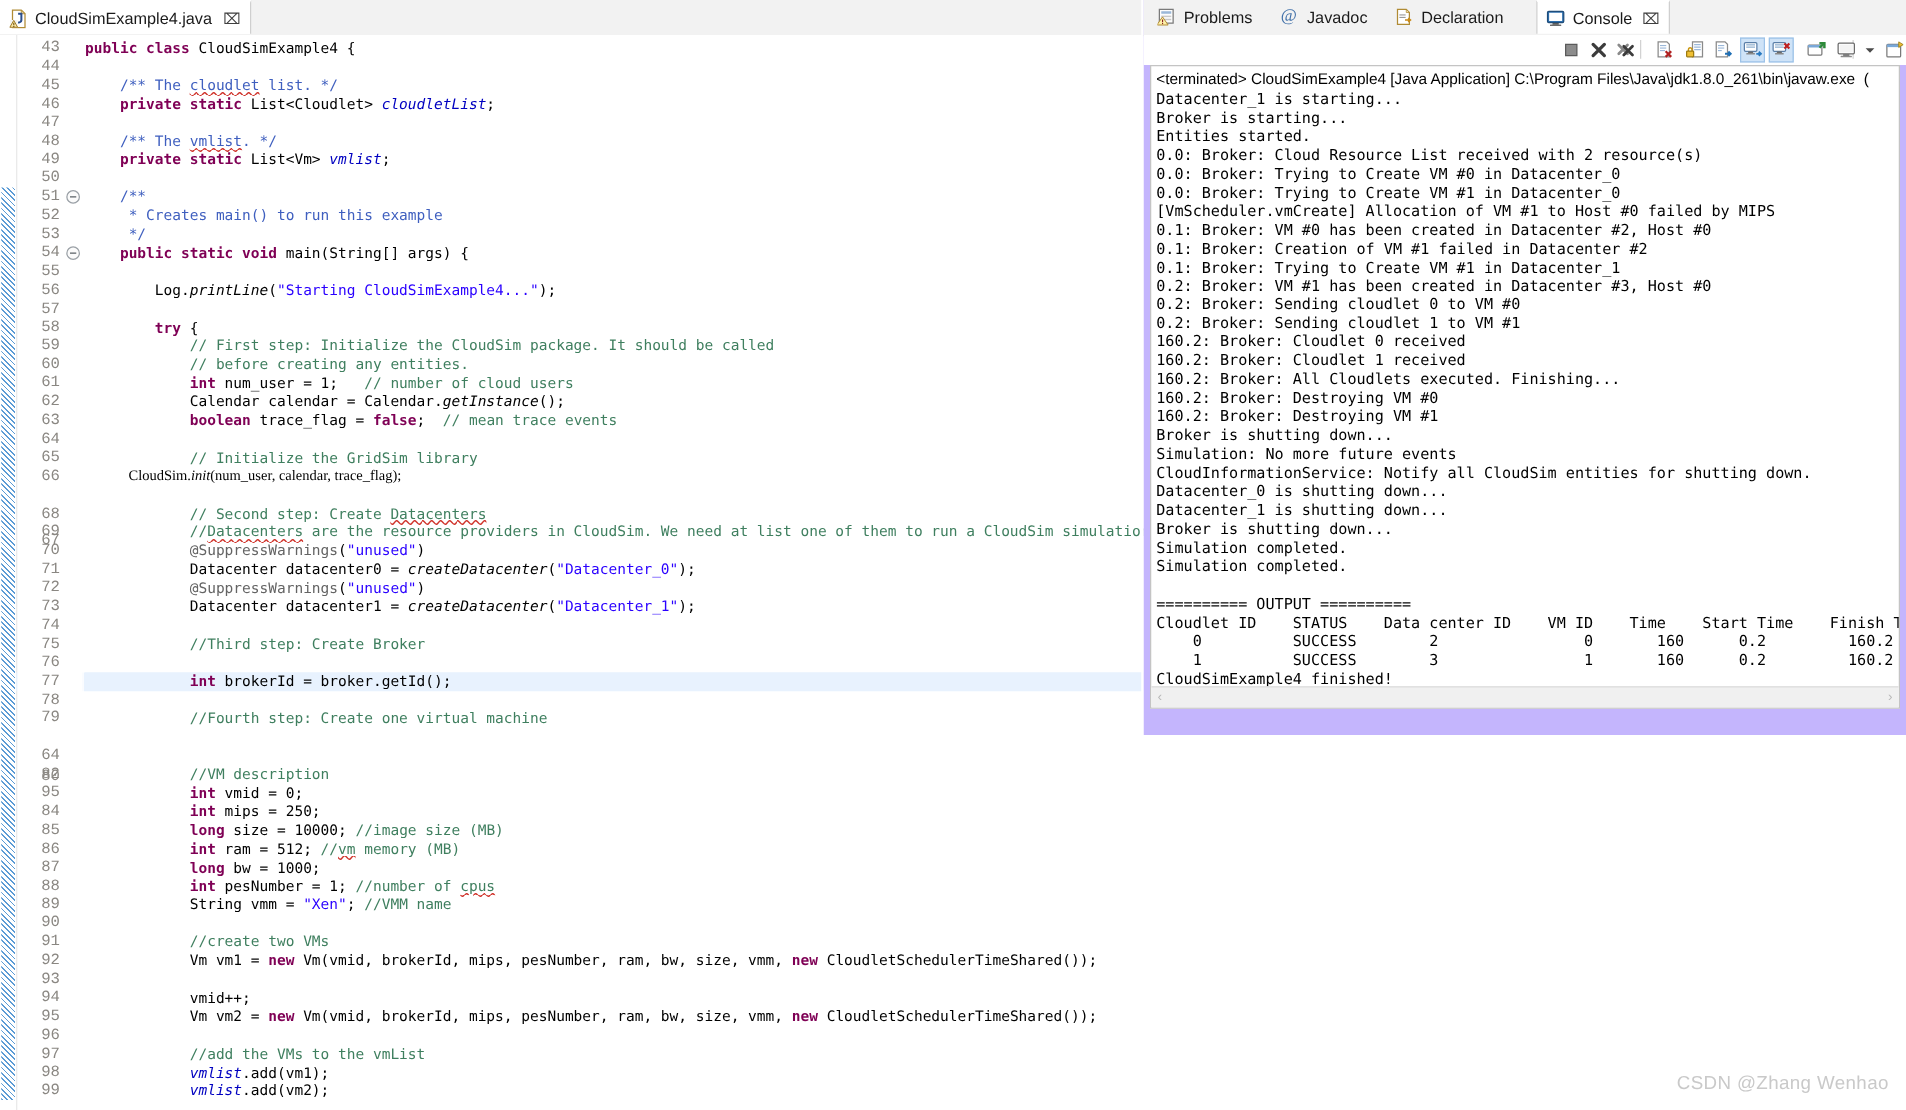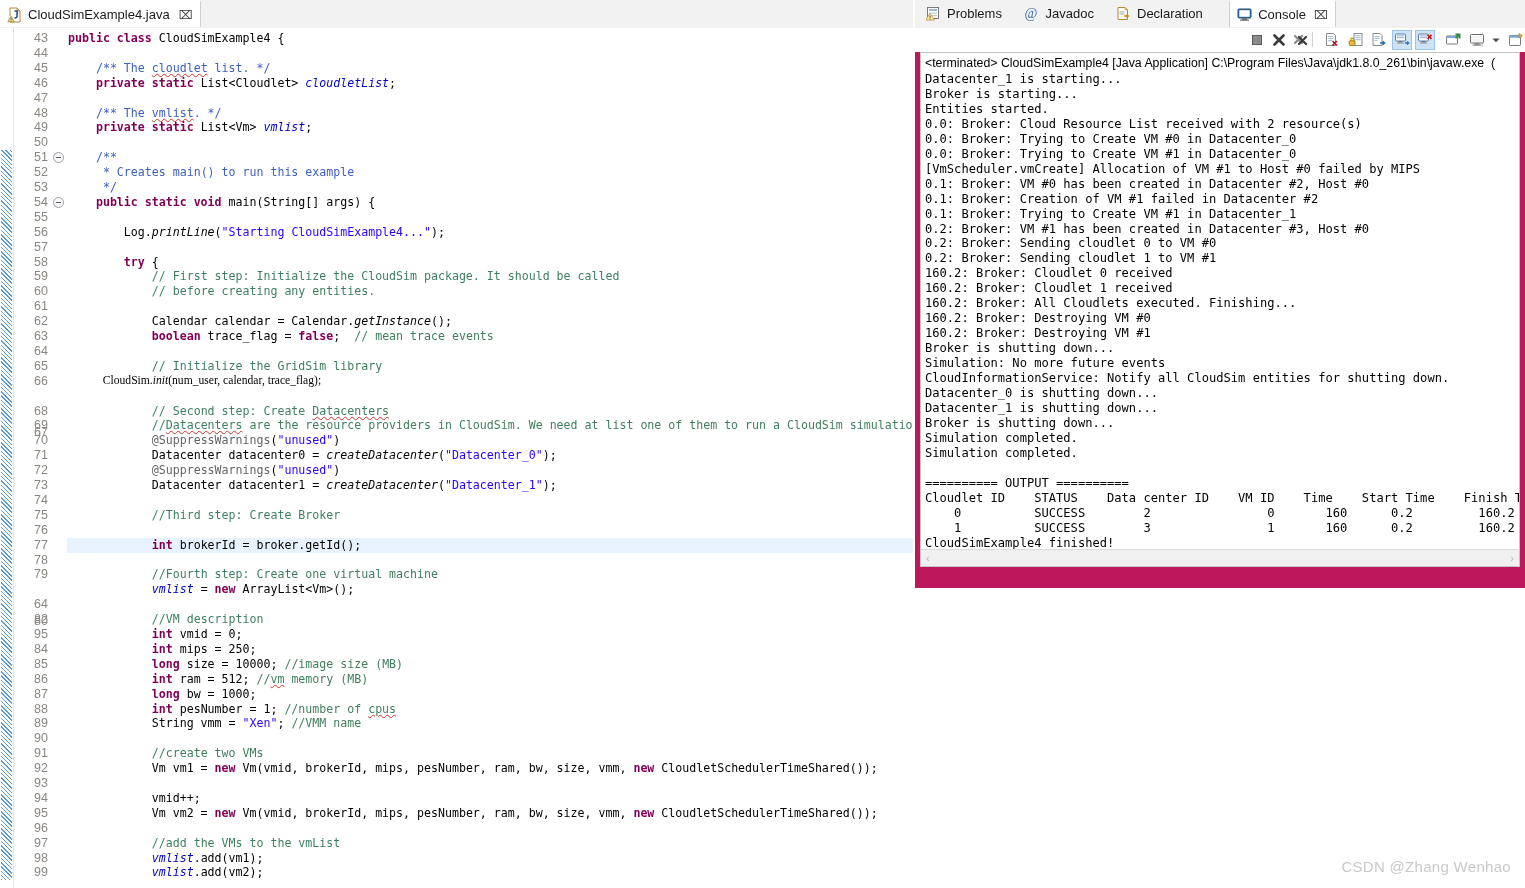--- a/index.html
+++ b/index.html
@@ -51,21 +51,21 @@
     position:absolute;left:1px;width:11px;
     background-image:
       repeating-linear-gradient(45deg,#5b9bd5 0,#5b9bd5 1px,#ffffff 1px,#ffffff 3px);
   }
   .gutter{
     position:absolute;left:14px;top:0;width:52px;height:860px;
     background:#ffffff;
   }
   .gutter .ln{
     position:absolute;right:18px;
-    font-family:Liberation Sans, sans-serif;
+    font-family:Liberation Mono, monospace;
     font-size:12.5px;color:#8a8782;
     text-align:right;line-height:14.9px;
   }
   .fold{
     position:absolute;right:2px;width:11px;height:11px;
     border:1px solid #9aa0a6;border-radius:50%;
     background:#fbfbfb;box-sizing:border-box;
   }
   .fold:after{
     content:"";position:absolute;left:2px;top:4px;width:5px;height:1px;background:#5a6066;
@@ -103,21 +103,21 @@
   .sq{
     text-decoration:underline;
     text-decoration-style:wavy;
     text-decoration-color:#d0342c;
     text-decoration-thickness:1px;
   }
 
   
   .console-pane{
     position:absolute;left:915px;top:0;width:610px;height:588px;
-    background:#be185d;
+    background:#c4b5fd;
   }
   .ctabbar{
     position:relative;height:28px;width:610px;
     background:#f2f2f2;border-bottom:1px solid #cfcfcf;
   }
   .ctab{
     position:absolute;top:0;height:27px;
     display:flex;align-items:center;gap:5px;
     padding:0 7px;box-sizing:border-box;
   }
@@ -285,38 +285,38 @@
           <div class="cline" style="top: 122.2px;"><span class="pl">    </span><span class="jdoc">/**</span></div>
           <div class="cline" style="top: 137.1px;"><span class="pl">     </span><span class="jdoc">* Creates main() to run this example</span></div>
           <div class="cline" style="top: 152px;"><span class="pl">     </span><span class="jdoc">*/</span></div>
           <div class="cline" style="top: 166.9px;"><span class="pl">    </span><span class="kw">public static void </span><span class="pl">main(String[] args) {</span></div>
           <div class="cline" style="top: 181.8px;"></div>
           <div class="cline" style="top: 196.7px;"><span class="pl">        Log.</span><span class="mth">printLine</span><span class="pl">(</span><span class="str">"Starting CloudSimExample4..."</span><span class="pl">);</span></div>
           <div class="cline" style="top: 211.6px;"></div>
           <div class="cline" style="top: 226.5px;"><span class="pl">        </span><span class="kw">try </span><span class="pl">{</span></div>
           <div class="cline" style="top: 241.4px;"><span class="pl">            </span><span class="cmt">// First step: Initialize the CloudSim package. It should be called</span></div>
           <div class="cline" style="top: 256.3px;"><span class="pl">            </span><span class="cmt">// before creating any entities.</span></div>
+          <div class="cline" style="top: 271.2px;"><span class="pl">            </span><span class="kw">int </span><span class="pl">num_user = 1;   </span><span class="cmt">// number of cloud users</span></div>
           <div class="cline" style="top: 286.1px;"><span class="pl">            Calendar calendar = Calendar.</span><span class="mth">getInstance</span><span class="pl">();</span></div>
           <div class="cline" style="top: 301px;"><span class="pl">            </span><span class="kw">boolean </span><span class="pl">trace_flag = </span><span class="kw">false</span><span class="pl">;  </span><span class="cmt">// mean trace events</span></div>
           <div class="cline" style="top: 315.9px;"></div>
           <div class="cline" style="top: 330.8px;"><span class="pl">            </span><span class="cmt">// Initialize the GridSim library</span></div>
           <div class="cline" style="top: 345.7px; font-family: Liberation Serif, serif;"><span class="pl">            CloudSim.</span><span class="mth">init</span><span class="pl">(num_user, calendar, trace_flag);</span></div>
           <div class="cline" style="top: 360.6px;"></div>
           <div class="cline" style="top: 375.5px;"><span class="pl">            </span><span class="cmt">// Second step: Create </span><span class="cmt sq">Datacenters</span></div>
           <div class="cline" style="top: 390.4px;"><span class="pl">            </span><span class="cmt">//</span><span class="cmt sq">Datacenters</span><span class="cmt"> are the resource providers in CloudSim. We need at list one of them to run a CloudSim simulation</span></div>
           <div class="cline" style="top: 405.3px;"><span class="pl">            </span><span class="ann">@SuppressWarnings</span><span class="pl">(</span><span class="str">"unused"</span><span class="pl">)</span></div>
           <div class="cline" style="top: 420.2px;"><span class="pl">            Datacenter datacenter0 = </span><span class="mth">createDatacenter</span><span class="pl">(</span><span class="str">"Datacenter_0"</span><span class="pl">);</span></div>
           <div class="cline" style="top: 435.1px;"><span class="pl">            </span><span class="ann">@SuppressWarnings</span><span class="pl">(</span><span class="str">"unused"</span><span class="pl">)</span></div>
           <div class="cline" style="top: 450px;"><span class="pl">            Datacenter datacenter1 = </span><span class="mth">createDatacenter</span><span class="pl">(</span><span class="str">"Datacenter_1"</span><span class="pl">);</span></div>
           <div class="cline" style="top: 464.9px;"></div>
           <div class="cline" style="top: 479.8px;"><span class="pl">            </span><span class="cmt">//Third step: Create Broker</span></div>
           <div class="cline hl" style="top: 509.6px;"><span class="pl">            </span><span class="kw">int </span><span class="pl">brokerId = broker.getId();</span></div>
           <div class="cline" style="top: 524.5px;"></div>
           <div class="cline" style="top: 539.4px;"><span class="pl">            </span><span class="cmt">//Fourth step: Create one virtual machine</span></div>
-          <div class="cline" style="top: 554.3px;"><span class="pl">            </span><span class="fld">vmlist</span><span class="pl"> = </span><span class="kw">new </span><span class="pl">ArrayList&lt;Vm&gt;();</span></div>
           <div class="cline" style="top: 569.2px;"></div>
           <div class="cline" style="top: 584.1px;"><span class="pl">            </span><span class="cmt">//VM description</span></div>
           <div class="cline" style="top: 599px;"><span class="pl">            </span><span class="kw">int </span><span class="pl">vmid = 0;</span></div>
           <div class="cline" style="top: 613.9px;"><span class="pl">            </span><span class="kw">int </span><span class="pl">mips = 250;</span></div>
           <div class="cline" style="top: 628.8px;"><span class="pl">            </span><span class="kw">long </span><span class="pl">size = 10000; </span><span class="cmt">//image size (MB)</span></div>
           <div class="cline" style="top: 643.7px;"><span class="pl">            </span><span class="kw">int </span><span class="pl">ram = 512; </span><span class="cmt">//</span><span class="cmt sq">vm</span><span class="cmt"> memory (MB)</span></div>
           <div class="cline" style="top: 658.6px;"><span class="pl">            </span><span class="kw">long </span><span class="pl">bw = 1000;</span></div>
           <div class="cline" style="top: 673.5px;"><span class="pl">            </span><span class="kw">int </span><span class="pl">pesNumber = 1; </span><span class="cmt">//number of </span><span class="cmt sq">cpus</span></div>
           <div class="cline" style="top: 688.4px;"><span class="pl">            String vmm = </span><span class="str">"Xen"</span><span class="pl">; </span><span class="cmt">//VMM name</span></div>
           <div class="cline" style="top: 703.3px;"></div>

